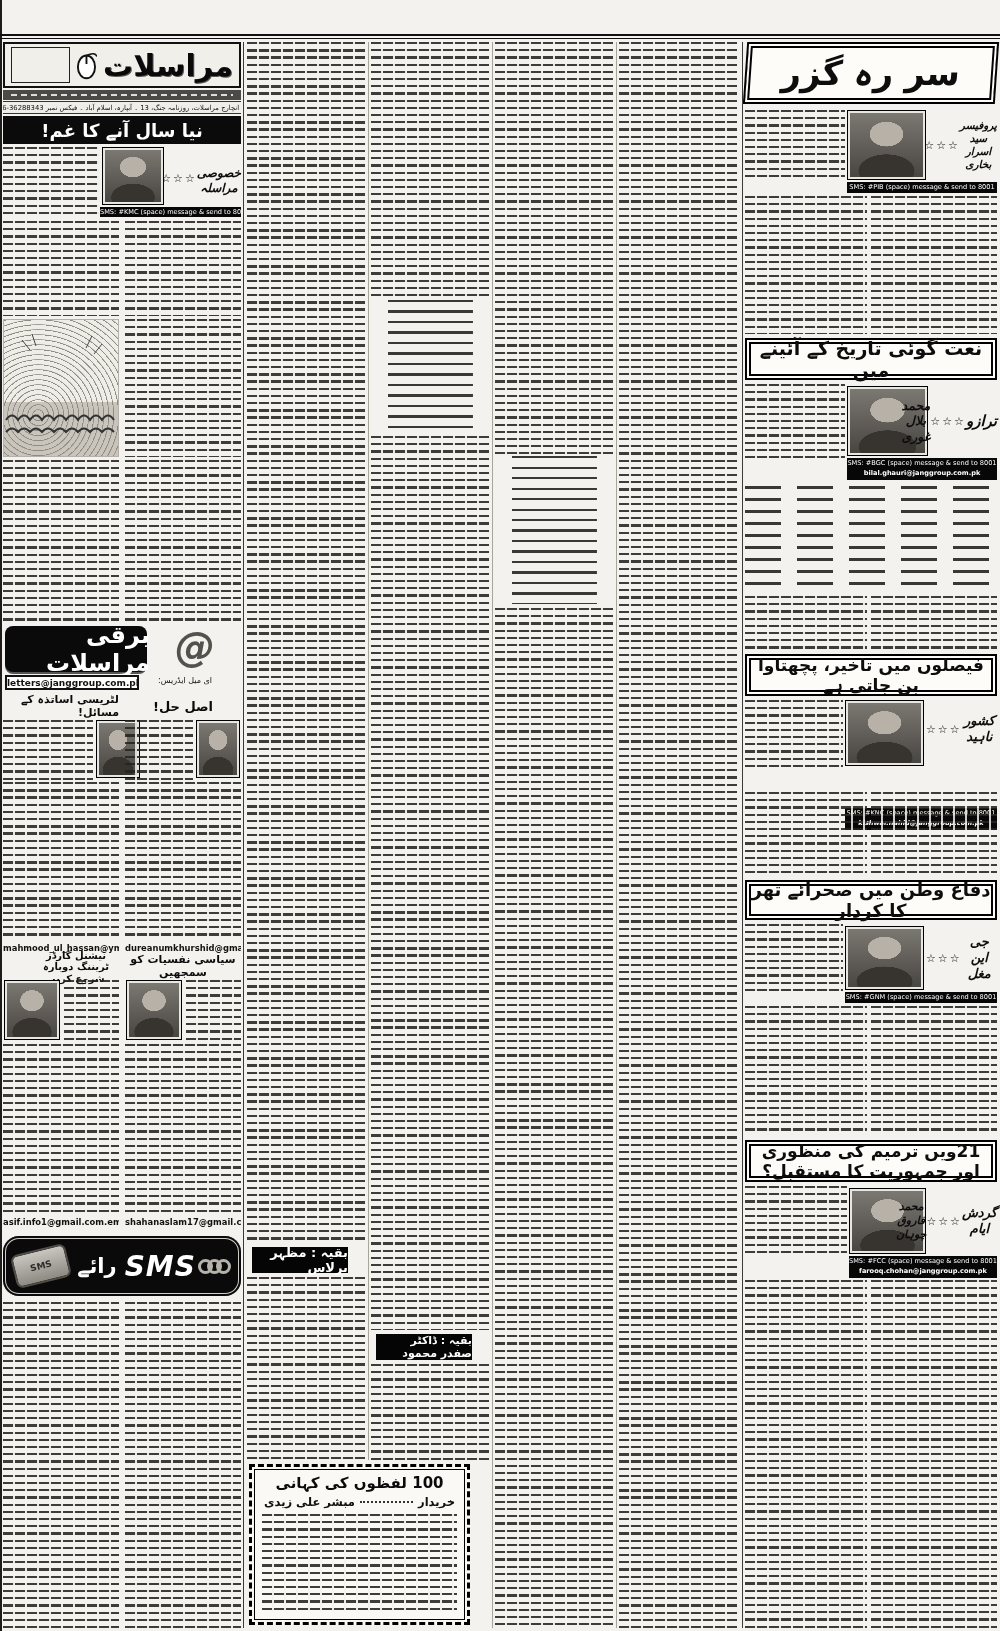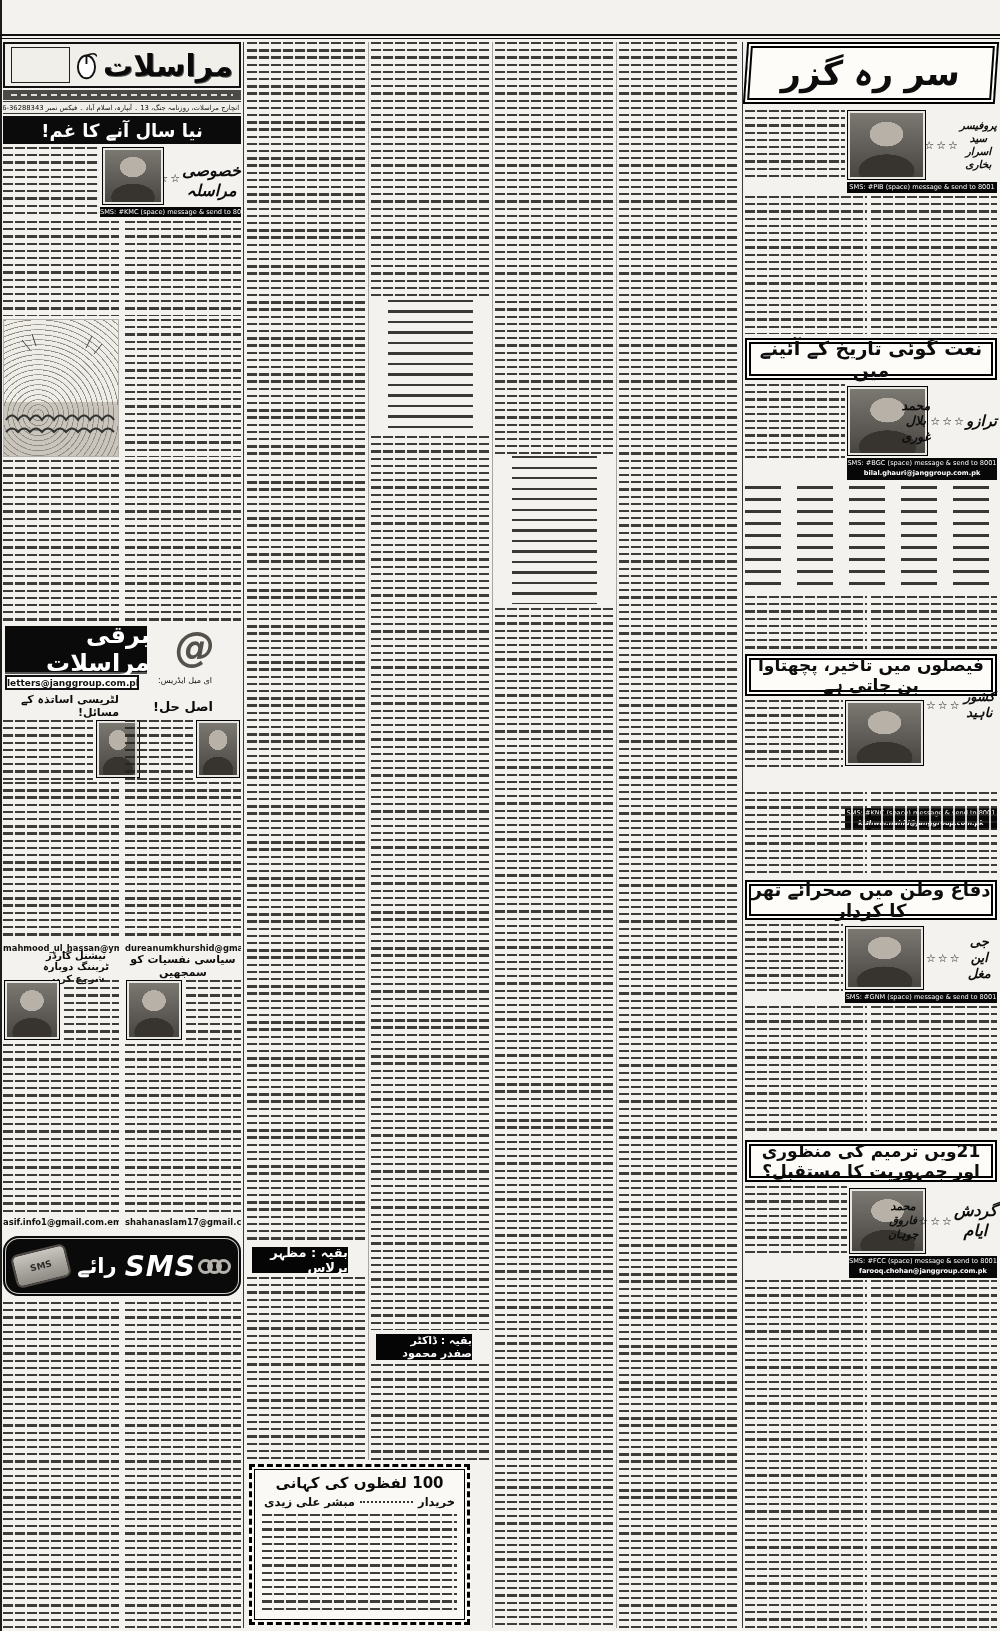--- a/index.html
+++ b/index.html
@@ -43,21 +43,21 @@
   .byline{display:flex;align-items:center;font-weight:bold;font-size:11.5px;margin:3px 2px 5px;color:#111;}
   .byline .dots{flex:1;border-bottom:2px dotted #333;height:55%;margin:0 5px;}
   .mast-left{border:2px solid #111;background:#f1efe9;display:flex;align-items:center;padding:2px 6px;gap:6px;}
   .mast-left .ttl{font-size:30px;font-weight:bold;color:#090909;text-shadow:1px 1px 0 #555;flex:1;text-align:center;}
   .thumb{border:1px solid #222;background:linear-gradient(#a9a59d,#6b6archive862) , linear-gradient(#a9a59d,#6b6862);}
   .graybar{background:#4c4a46;display:flex;align-items:center;padding:0 8px;}
   .graybar .dash{height:2px;flex:1;background-image:repeating-linear-gradient(to right,#ddd 0 6px, rgba(0,0,0,0) 6px 10px);}
   .addr{font-size:6.8px;text-align:center;color:#111;background:#efede7;border-top:1px solid #333;border-bottom:1px solid #333;
         display:flex;align-items:center;justify-content:center;white-space:nowrap;overflow:hidden;}
   .barqi{background:#0a0a0a;color:#fff;display:flex;align-items:center;justify-content:center;font-weight:bold;font-size:24px;
-         border-radius:0;box-shadow:0 2px 0 #555;padding-left:44px;}
+         border-radius:8px;box-shadow:0 2px 0 #555;padding-left:44px;}
   .atgfx{color:#55524c;font-size:40px;font-weight:bold;font-style:italic;display:flex;align-items:center;justify-content:center;}
   .emailbox{border:2px solid #111;background:#fff;display:flex;align-items:center;justify-content:center;}
   .smsbanner{background:#0a0a0a;border-radius:16px;box-shadow:inset 0 0 0 2px #0a0a0a, inset 0 0 0 3px #cfcdc7;
              display:flex;align-items:center;justify-content:space-between;padding:4px 10px;color:#fff;}
   .smsbanner .big{font-size:28px;font-weight:bold;font-style:italic;letter-spacing:1px;direction:ltr;}
   .smsbanner .urd{font-size:21px;font-weight:bold;}
   .phonegfx{width:56px;height:34px;background:linear-gradient(#c9c6bf,#8d8a83);border:2px solid #504d48;border-radius:7px;
             transform:rotate(-14deg);display:flex;align-items:center;justify-content:center;}
   .phonegfx span{font-size:9px;font-weight:bold;color:#2d2b28;direction:ltr;}
   .chain{display:flex;}
@@ -93,21 +93,21 @@
     <div class="thumb" style="width:62px;height:36px;"></div>
   </div>
   <div class="abs graybar" style="left:3px;top:90px;width:238px;height:10px;">
       <div class="dash"></div>
     </div>
   <div class="abs addr" style="left:3px;top:101px;width:238px;height:13px;">ڈاک کا پتہ: انچارج مراسلات، روزنامہ جنگ، 13 ۔ آبپارہ، اسلام آباد ۔ فیکس نمبر 36288343-36361026</div>
 
   <div class="abs bbar" style="left:3px;top:116px;width:238px;height:28px;font-size:18px;">نیا سال آنے کا غم!</div>
 
   <div class="abs nameblk" style="left:166px;top:147px;width:75px;height:62px;">
-    <div class="nm" style="font-size:16px;margin-top:6px;">خصوصی مراسلہ</div>
+    <div class="nm" style="font-size:12px;margin-top:6px;">خصوصی مراسلہ</div>
     <div class="stars">☆☆☆</div>
     <div class="nm" style="font-size:13px;">شہریار وڑائچ</div>
   </div>
   <div class="abs photo" style="left:102px;top:147px;width:62px;height:58px;"></div>
   <div class="abs sms" style="left:100px;top:207px;width:141px;height:10px;">SMS: #KMC (space) message &amp; send to 8001</div>
   <div class="abs tx" style="left:3px;top:147px;width:96px;height:70px;"></div>
 
   <div class="abs tx" style="left:3px;top:221px;width:116px;height:95px;"></div>
   <div class="abs tx" style="left:125px;top:221px;width:116px;height:95px;"></div>
 
@@ -233,21 +233,21 @@
   </div>
   <div class="abs wordgrid" style="left:745px;top:486px;width:252px;height:106px;"></div>
   <div class="abs tx" style="left:745px;top:596px;width:122px;height:55px;"></div>
   <div class="abs tx" style="left:871px;top:596px;width:126px;height:55px;"></div>
 
   <div class="abs hbox" style="left:745px;top:654px;width:252px;height:42px;font-size:17px;">
     <span>فیصلوں میں تاخیر، پچھتاوا بن جاتی ہے</span>
   </div>
   <div class="abs tx" style="left:745px;top:700px;width:98px;height:70px;"></div>
   <div class="abs photo" style="left:845px;top:700px;width:79px;height:66px;"></div>
-  <div class="abs nameblk" style="left:926px;top:672px;width:71px;height:66px;">
+  <div class="abs nameblk" style="left:926px;top:696px;width:71px;height:66px;">
     <div class="nm" style="font-size:13px;">کشور ناہید</div>
     <div class="stars">☆☆☆</div>
   </div>
   <div class="abs sms" style="left:845px;top:808px;width:152px;height:22px;">
     <div>SMS: #KNC (space) message &amp; send to 8001</div>
     <div style="font-weight:bold;font-style:italic;">kishwar.nahid@janggroup.com.pk</div>
   </div>
   <div class="abs tx" style="left:745px;top:792px;width:122px;height:84px;"></div>
   <div class="abs tx" style="left:871px;top:792px;width:126px;height:84px;"></div>
 
@@ -263,21 +263,21 @@
   <div class="abs sms" style="left:845px;top:992px;width:152px;height:11px;">SMS: #GNM (space) message &amp; send to 8001</div>
   <div class="abs tx" style="left:745px;top:1006px;width:122px;height:130px;"></div>
   <div class="abs tx" style="left:871px;top:1006px;width:126px;height:130px;"></div>
 
   <div class="abs hbox" style="left:745px;top:1140px;width:252px;height:42px;font-size:17px;">
     <span>21ویں ترمیم کی منظوری اور جمہوریت کا مستقبل؟</span>
   </div>
   <div class="abs tx" style="left:745px;top:1186px;width:102px;height:70px;"></div>
   <div class="abs photo" style="left:849px;top:1188px;width:77px;height:66px;"></div>
   <div class="abs nameblk" style="left:928px;top:1188px;width:69px;height:66px;">
-    <div class="nm" style="font-size:16px;">گردش ایام</div>
+    <div class="nm" style="font-size:13px;">گردش ایام</div>
     <div class="stars">☆☆☆</div>
     <div class="nm" style="font-size:11px;">محمد فاروق چوہان</div>
   </div>
   <div class="abs sms" style="left:849px;top:1256px;width:148px;height:22px;">
     <div>SMS: #FCC (space) message &amp; send to 8001</div>
     <div style="font-weight:bold;">farooq.chohan@janggroup.com.pk</div>
   </div>
   <div class="abs tx" style="left:745px;top:1280px;width:122px;height:348px;"></div>
   <div class="abs tx" style="left:871px;top:1280px;width:126px;height:348px;"></div>
 

